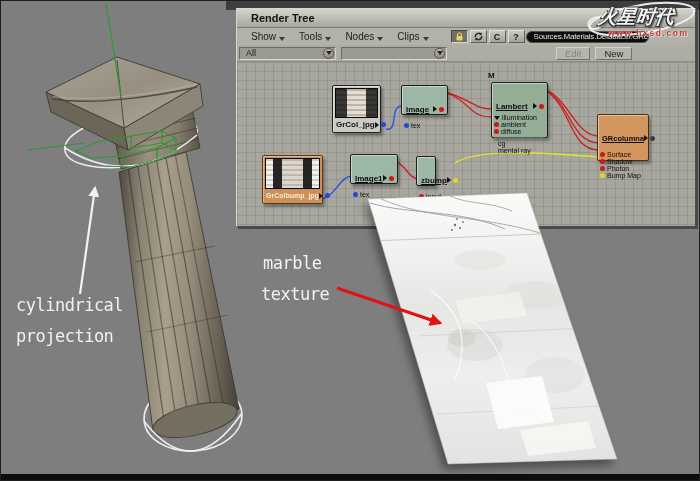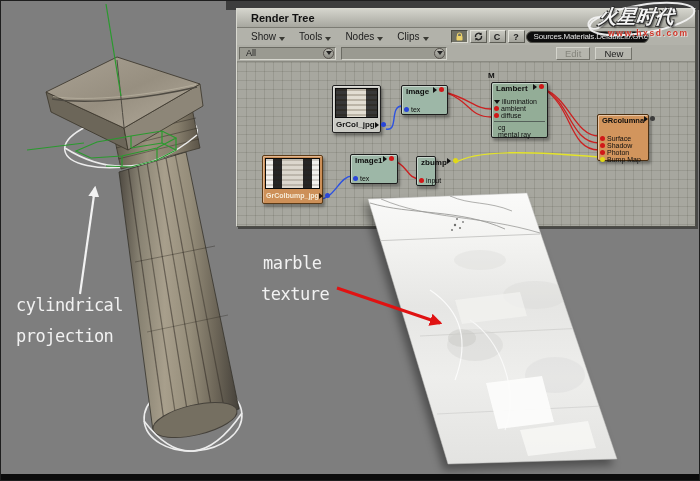--- a/index.html
+++ b/index.html
@@ -43,21 +43,21 @@
 
   
   .gridarea{flex:1;position:relative;overflow:hidden;border-top:1px solid #8a8a82;
     background-color:#a7a79f;
     background-image:linear-gradient(rgba(55,55,45,.13) 1px,transparent 1px),
                      linear-gradient(90deg,rgba(55,55,45,.13) 1px,transparent 1px);
     background-size:9px 9px;}
   .wires{position:absolute;inset:0;pointer-events:none;}
   .xnode{position:absolute;background:#9db7a7;border:1px solid #1c1c1c;border-radius:2px;box-sizing:border-box;
          box-shadow:inset 1px 1px 0 rgba(255,255,255,.45),2px 3px 3px rgba(0,0,0,.32);color:#0e0e0e;}
-  .ntitle{display:flex;align-items:flex-start;height:12px;padding:1px 3px 0 4px;font-size:8px;font-weight:bold;}
+  .ntitle{display:flex;align-items:center;height:12px;padding:17px 3px 0 4px;font-size:8px;font-weight:bold;text-decoration:underline;}
   .ntitle .sp{flex:1;}
   .tri{width:0;height:0;border-left:4px solid #111;border-top:3px solid transparent;border-bottom:3px solid transparent;margin-right:2px;}
   .dot{width:5px;height:5px;border-radius:50%;flex:none;}
   .dot.red{background:#d01818;}.dot.blue{background:#2a46d8;}.dot.yellow{background:#e0d818;}.dot.dark{background:#3c3c3c;}
   .prow{display:flex;align-items:center;gap:2px;height:7px;padding-left:2px;font-size:7px;line-height:7px;}
   .prow.sec{padding-left:6px;}
   .pdiv{height:1px;background:#55615a;margin:2px 2px;}
   .dtri{width:0;height:0;border-left:3px solid transparent;border-right:3px solid transparent;border-top:4px solid #111;}
   .texnode{position:absolute;box-sizing:border-box;border:1px solid #222;border-radius:2px;
            box-shadow:inset 1px 1px 0 rgba(255,255,255,.35),2px 3px 3px rgba(0,0,0,.32);

